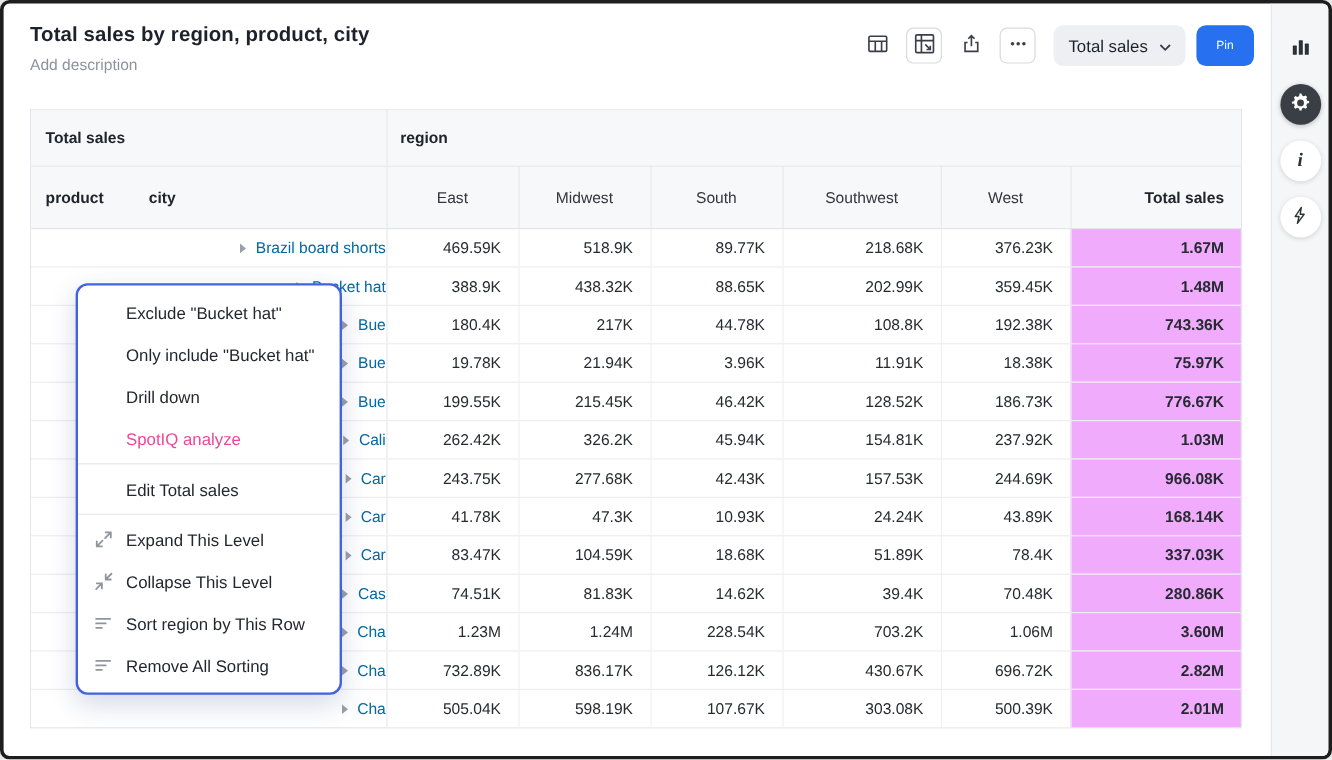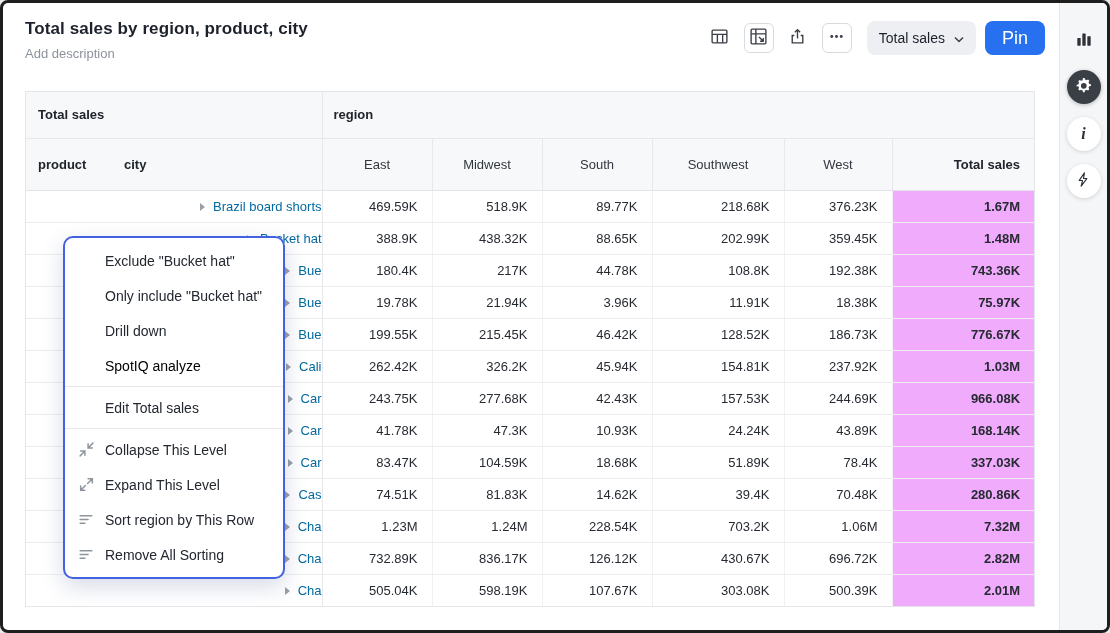--- a/index.html
+++ b/index.html
@@ -10,21 +10,21 @@
   }
   .main { flex:1; min-width:0; }
   
   header { height:88px; display:flex; justify-content:space-between; align-items:flex-start; padding:16px 14px 0 22px; }
   .title-block h1 { font-size:17px; font-weight:700; color:#1c212b; letter-spacing:.1px; }
   .subtitle { margin-top:7px; font-size:13px; color:#8d939c; cursor:pointer; }
   .controls { display:flex; align-items:center; gap:9px; padding-top:2px; }
   .icon-btn { width:30px; height:30px; background:none; border:none; display:flex; align-items:center; justify-content:center; cursor:pointer; }
   .icon-btn.bordered { border:1px solid #d7dade; border-radius:6px; }
   .dropdown { height:34px; margin-left:6px; background:#edeff2; border:none; border-radius:8px; padding:0 12px; display:flex; align-items:center; gap:9px; font-size:14px; color:#1c212b; cursor:pointer; font-family:inherit; }
-  .pin-btn { height:34px; background:#2770ef; color:#fff; border:none; border-radius:8px; padding:0 17px; font-size:18px; font-weight:500; cursor:pointer; font-family:inherit; }
+  .pin-btn { height:34px; background:#2770ef; color:#fff; border:none; border-radius:8px; padding:0 17px; font-size:10px; font-weight:500; cursor:pointer; font-family:inherit; }
   
   .table-container { margin-left:22px; width:1010px; border:1px solid #e5e6e9; }
   table { border-collapse:collapse; width:1008px; table-layout:fixed; font-size:13px; color:#262a31; }
   thead th { background:#f7f8f9; font-weight:400; text-align:left; }
   tr.r1 th { height:46px; border-bottom:1px solid #e7e8eb; }
   th.corner { padding-left:12px; font-weight:700; color:#20242c; border-right:1px solid #e7e8eb; }
   th.region { padding-left:11px; font-weight:700; color:#20242c; }
   tr.r2 th { height:52px; border-right:1px solid #e7e8eb; border-bottom:1px solid #e2e4e7; }
   tr.r2 th:last-child { border-right:none; }
   th.prodcity { padding-left:12px; }
@@ -41,21 +41,21 @@
   
   .rail { width:48px; background:#f5f6f8; border-left:1px solid #e8e8ea; display:flex; flex-direction:column; align-items:center; padding-top:20px; gap:13px; }
   .rail-btn { width:34px; height:34px; border:none; background:none; display:flex; align-items:center; justify-content:center; cursor:pointer; }
   .rail-circle { width:34px; height:34px; border-radius:50%; background:#fff; box-shadow:0 1px 4px rgba(0,0,0,.15); display:flex; align-items:center; justify-content:center; border:none; cursor:pointer; }
   .rail-circle.dark { background:#3a3f46; box-shadow:0 1px 4px rgba(0,0,0,.25); }
   .info-glyph { font-family:"Liberation Serif", serif; font-style:italic; font-weight:700; font-size:16px; color:#2d3138; }
   
   .context-menu { position:absolute; left:60px; top:233px; width:222px; background:#fff; border:2px solid #4262e1; border-radius:10px; box-shadow:0 8px 22px rgba(36,58,128,.18); padding:5px 0; z-index:10; }
   .menu-item { height:35px; display:flex; align-items:center; font-size:14px; color:#23272f; padding-left:40px; position:relative; cursor:pointer; white-space:nowrap; }
   .menu-item .mi-icon { position:absolute; left:13px; top:9px; width:17px; height:17px; color:#8f959d; }
-  .menu-item.disabled { color:#000000; cursor:default; }
+  .menu-item.disabled { color:#ec4899; cursor:default; }
   .menu-divider { height:1px; background:#e7e8ea; margin:3px 0; }
 </style>
 </head>
 <body>
 
 <div class="screen">
   <div class="main">
 
     <header>
       <div class="title-block">
@@ -229,21 +229,21 @@
               <td class="num">70.48K</td>
               <td class="num total">280.86K</td>
             </tr>
             <tr>
               <td class="label"><span class="caret"></span>Cha</td>
               <td class="num">1.23M</td>
               <td class="num">1.24M</td>
               <td class="num">228.54K</td>
               <td class="num">703.2K</td>
               <td class="num">1.06M</td>
-              <td class="num total">7.32M</td>
+              <td class="num total">3.60M</td>
             </tr>
             <tr>
               <td class="label"><span class="caret"></span>Cha</td>
               <td class="num">732.89K</td>
               <td class="num">836.17K</td>
               <td class="num">126.12K</td>
               <td class="num">430.67K</td>
               <td class="num">696.72K</td>
               <td class="num total">2.82M</td>
             </tr>
@@ -303,29 +303,29 @@
       <div class="menu-item disabled">
         <span>SpotIQ analyze</span>
       </div>
       <div class="menu-divider"></div>
       <div class="menu-item">
         <span>Edit Total sales</span>
       </div>
       <div class="menu-divider"></div>
       <div class="menu-item">
         <span class="mi-icon"><svg width="17" height="17" viewBox="0 0 16 16" fill="none" stroke="currentColor" stroke-width="1.4" stroke-linecap="round">
+            <path d="M9.5 2.5h4v4M13.5 2.5L9 7M6.5 13.5h-4v-4M2.5 13.5L7 9"></path>
+          </svg></span>
+        <span>Expand This Level</span>
+      </div>
+      <div class="menu-item">
+        <span class="mi-icon"><svg width="17" height="17" viewBox="0 0 16 16" fill="none" stroke="currentColor" stroke-width="1.4" stroke-linecap="round">
             <path d="M13.5 6.5h-4v-4M9.5 6.5L14 2M2.5 9.5h4v4M6.5 9.5L2 14"></path>
           </svg></span>
         <span>Collapse This Level</span>
-      </div>
-      <div class="menu-item">
-        <span class="mi-icon"><svg width="17" height="17" viewBox="0 0 16 16" fill="none" stroke="currentColor" stroke-width="1.4" stroke-linecap="round">
-            <path d="M9.5 2.5h4v4M13.5 2.5L9 7M6.5 13.5h-4v-4M2.5 13.5L7 9"></path>
-          </svg></span>
-        <span>Expand This Level</span>
       </div>
       <div class="menu-item">
         <span class="mi-icon"><svg width="17" height="17" viewBox="0 0 16 16" fill="none" stroke="currentColor" stroke-width="1.4" stroke-linecap="round">
             <path d="M2 4.5h11M2 8h7.5M2 11.5h4.5"></path>
           </svg></span>
         <span>Sort region by This Row</span>
       </div>
       <div class="menu-item">
         <span class="mi-icon"><svg width="17" height="17" viewBox="0 0 16 16" fill="none" stroke="currentColor" stroke-width="1.4" stroke-linecap="round">
             <path d="M2 4.5h11M2 8h7.5M2 11.5h4.5"></path>

